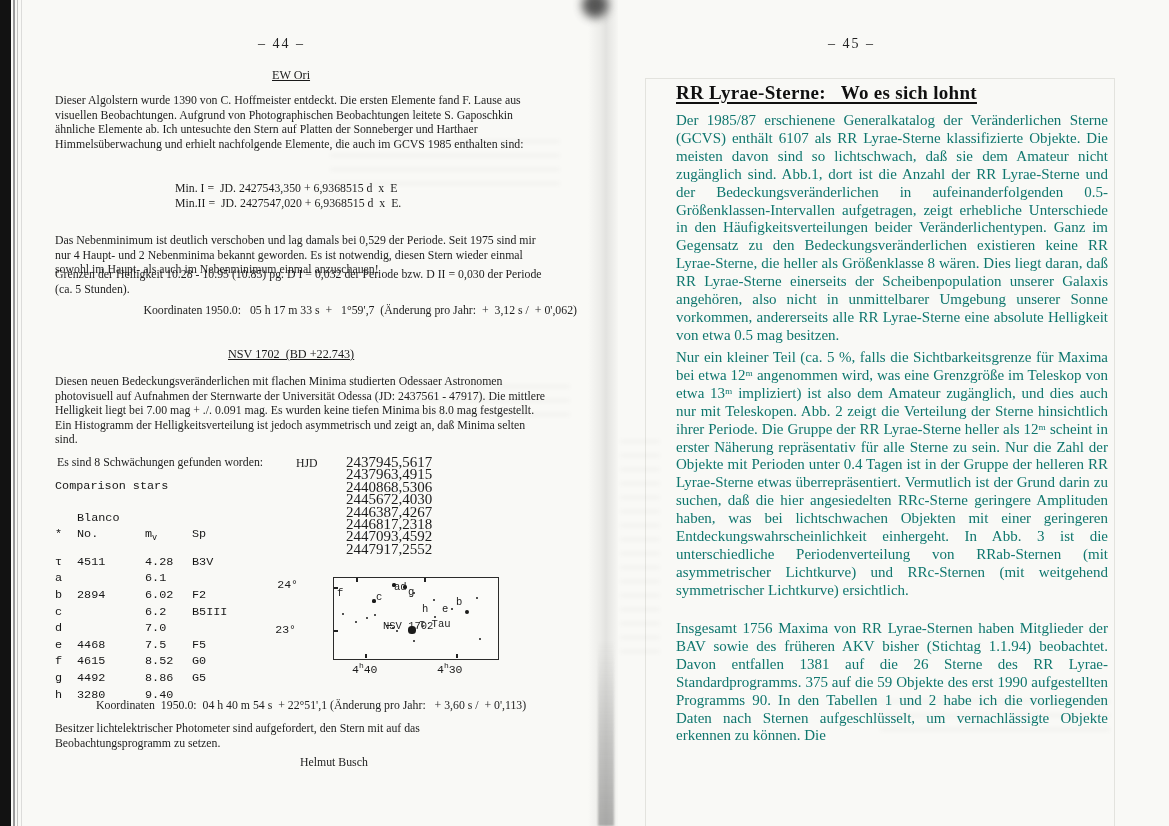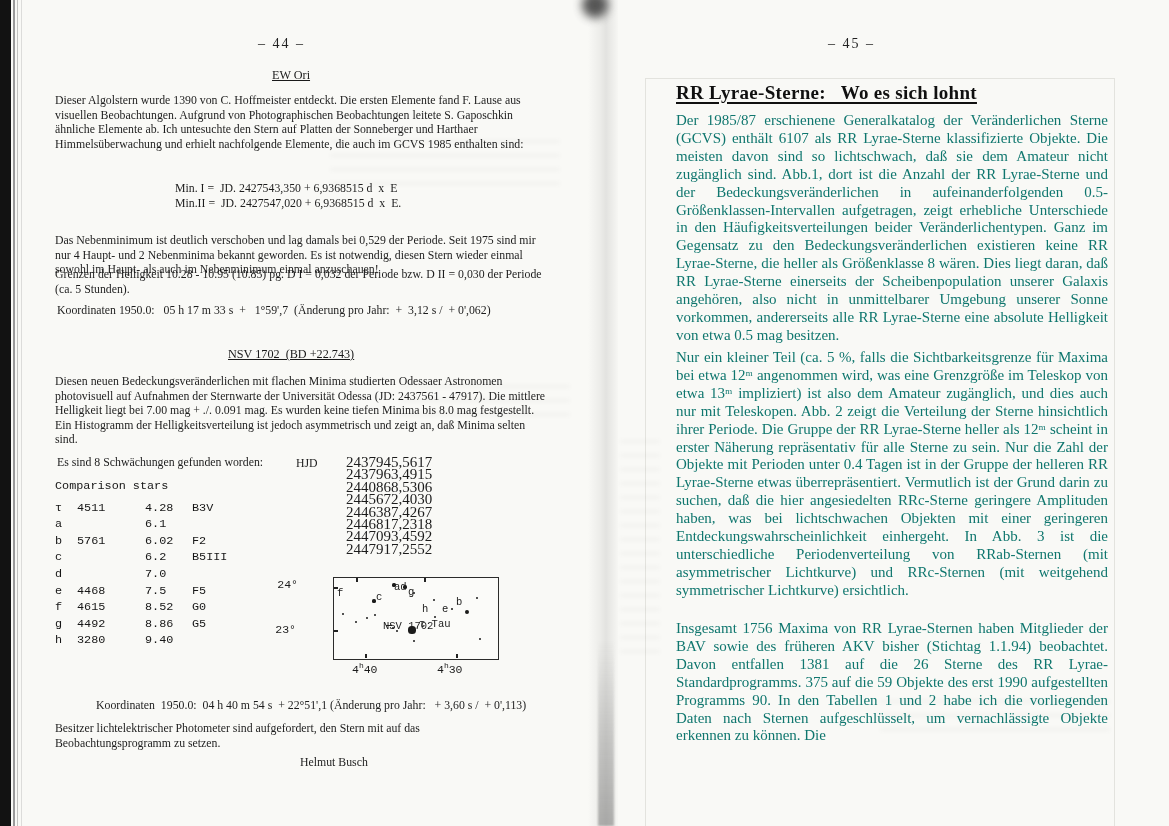--- a/index.html
+++ b/index.html
@@ -29,21 +29,21 @@
   .mono{font-family:"Liberation Mono","DejaVu Sans Mono",monospace;}
   .hjd-label{position:absolute;left:296px;top:456px;font-size:11.8px;}
   .hjd-list{position:absolute;left:346px;top:456px;font-size:15px;line-height:12.4px;}
   .comp{position:absolute;left:55px;top:478px;font-size:11.8px;line-height:16.6px;color:#161616;}
   .comp .row span{display:inline-block;}
   .comp .c1{width:22px;}
   .comp .c2{width:68px;}
   .comp .c3{width:47px;}
   .comp .c4{width:72px;}
   .comp .hdr{margin-bottom:7px;}
-  .comp-title{margin-bottom:5px;}
+  .comp-title{margin-bottom:15px;}
   .sub{font-size:8.5px;vertical-align:-3px;}
   
   .chart-box{position:absolute;left:333px;top:577px;width:164px;height:81px;border:1.4px solid #2b2b2b;background:rgba(255,255,255,0.35);}
   .chart-ylab{position:absolute;font-size:11.5px;width:34px;text-align:right;}
   .chart-xlab{position:absolute;font-size:11.5px;}
   .chart-xlab sup{font-size:8px;}
   .star-dot{position:absolute;background:#1b1b1b;border-radius:50%;}
   .star-label{position:absolute;font-family:"Liberation Mono","DejaVu Sans Mono",monospace;font-size:10.5px;color:#1b1b1b;white-space:pre;}
   .chart-tick{position:absolute;background:#222;}
   
@@ -72,44 +72,47 @@
   <div class="pagenum" style="left:258px;top:36px;">–  44  –</div>
   <div class="heading-sm" style="left:272px;top:68px;">EW Ori</div>
 
   <div class="lp-text" style="left:55px;top:93px;">Dieser Algolstern wurde 1390 von C. Hoffmeister entdeckt. Die ersten Elemente fand F. Lause aus visuellen Beobachtungen. Aufgrund von Photographischen Beobachtungen leitete S. Gaposchkin ähnliche Elemente ab. Ich untesuchte den Stern auf Platten der Sonneberger und Harthaer Himmelsüberwachung und erhielt nachfolgende Elemente, die auch im GCVS 1985 enthalten sind:</div>
 
   <div class="lp-text pre" style="left:175px;top:181px;width:330px;">Min. I =  JD. 2427543,350 + 6,9368515 d  x  E</div>
   <div class="lp-text pre" style="left:175px;top:196px;width:330px;">Min.II =  JD. 2427547,020 + 6,9368515 d  x  E.</div>
 
   <div class="lp-text" style="left:55px;top:217px;margin-top:16px;">Das Nebenminimum ist deutlich verschoben und lag damals bei 0,529 der Periode. Seit 1975 sind mir nur 4 Haupt- und 2 Nebenminima bekannt geworden. Es ist notwendig, diesen Stern wieder einmal sowohl im Haupt- als auch im Nebenminimum einmal anzuschauen!</div>
   <div class="lp-text" style="left:55px;top:267px;">Grenzen der Helligkeit 10.28 - 10.95 (10.85) pg. D I = 0,032 der Periode bzw. D II = 0,030 der Periode (ca. 5 Stunden).</div>
-  <div class="lp-text pre" style="left:57px;top:303px;width:520px;">Koordinaten 1950.0:   05 h 17 m 33 s  +   1°59',7  (Änderung pro Jahr:  +  3,12 s /  + 0',062)</div>
+  <div class="lp-text pre" style="left:57px;top:303px;width:520px;text-align:right;">Koordinaten 1950.0:   05 h 17 m 33 s  +   1°59',7  (Änderung pro Jahr:  +  3,12 s /  + 0',062)</div>
 
   <div class="heading-sm" style="left:228px;top:347px;">NSV 1702  (BD +22.743)</div>
   <div class="lp-text" style="left:55px;top:374px;">Diesen neuen Bedeckungsveränderlichen mit flachen Minima studierten Odessaer Astronomen photovisuell auf Aufnahmen der Sternwarte der Universität Odessa (JD: 2437561 - 47917). Die mittlere Helligkeit liegt bei 7.00 mag + ./. 0.091 mag. Es wurden keine tiefen Minima bis 8.0 mag festgestellt. Ein Histogramm der Helligkeitsverteilung ist jedoch asymmetrisch und zeigt an, daß Minima selten sind.</div>
 
   <div class="lp-text" style="left:57px;top:455px;width:240px;">Es sind 8 Schwächungen gefunden worden:</div>
   <div class="hjd-label">HJD</div>
   <div class="hjd-list">
       <div>2437945,5617</div>
       <div>2437963,4915</div>
       <div>2440868,5306</div>
       <div>2445672,4030</div>
       <div>2446387,4267</div>
       <div>2446817,2318</div>
       <div>2447093,4592</div>
       <div>2447917,2552</div>
     </div>
 
   <div class="comp mono">
     <div class="comp-title">Comparison stars</div>
+    <div class="row hdr">
+      <span class="c1">*</span><span class="c2">Blanco No.</span><span class="c3"><span>m</span><span class="sub">v</span></span><span class="c4">Sp</span>
+    </div>
     <div>
         <div class="row"><span class="c1">τ</span><span class="c2">4511</span><span class="c3">4.28</span><span class="c4">B3V</span></div>
         <div class="row"><span class="c1">a</span><span class="c2"></span><span class="c3">6.1</span><span class="c4"></span></div>
-        <div class="row"><span class="c1">b</span><span class="c2">5761</span><span class="c3">6.02</span><span class="c4">F2</span></div>
+        <div class="row"><span class="c1">b</span><span class="c2">2894</span><span class="c3">6.02</span><span class="c4">F2</span></div>
         <div class="row"><span class="c1">c</span><span class="c2"></span><span class="c3">6.2</span><span class="c4">B5III</span></div>
         <div class="row"><span class="c1">d</span><span class="c2"></span><span class="c3">7.0</span><span class="c4"></span></div>
         <div class="row"><span class="c1">e</span><span class="c2">4468</span><span class="c3">7.5</span><span class="c4">F5</span></div>
         <div class="row"><span class="c1">f</span><span class="c2">4615</span><span class="c3">8.52</span><span class="c4">G0</span></div>
         <div class="row"><span class="c1">g</span><span class="c2">4492</span><span class="c3">8.86</span><span class="c4">G5</span></div>
         <div class="row"><span class="c1">h</span><span class="c2">3280</span><span class="c3">9.40</span><span class="c4"></span></div>
       </div>
   </div>
 
   <div class="chart-ylab mono" style="left:264px;top:578px;">24°</div>

